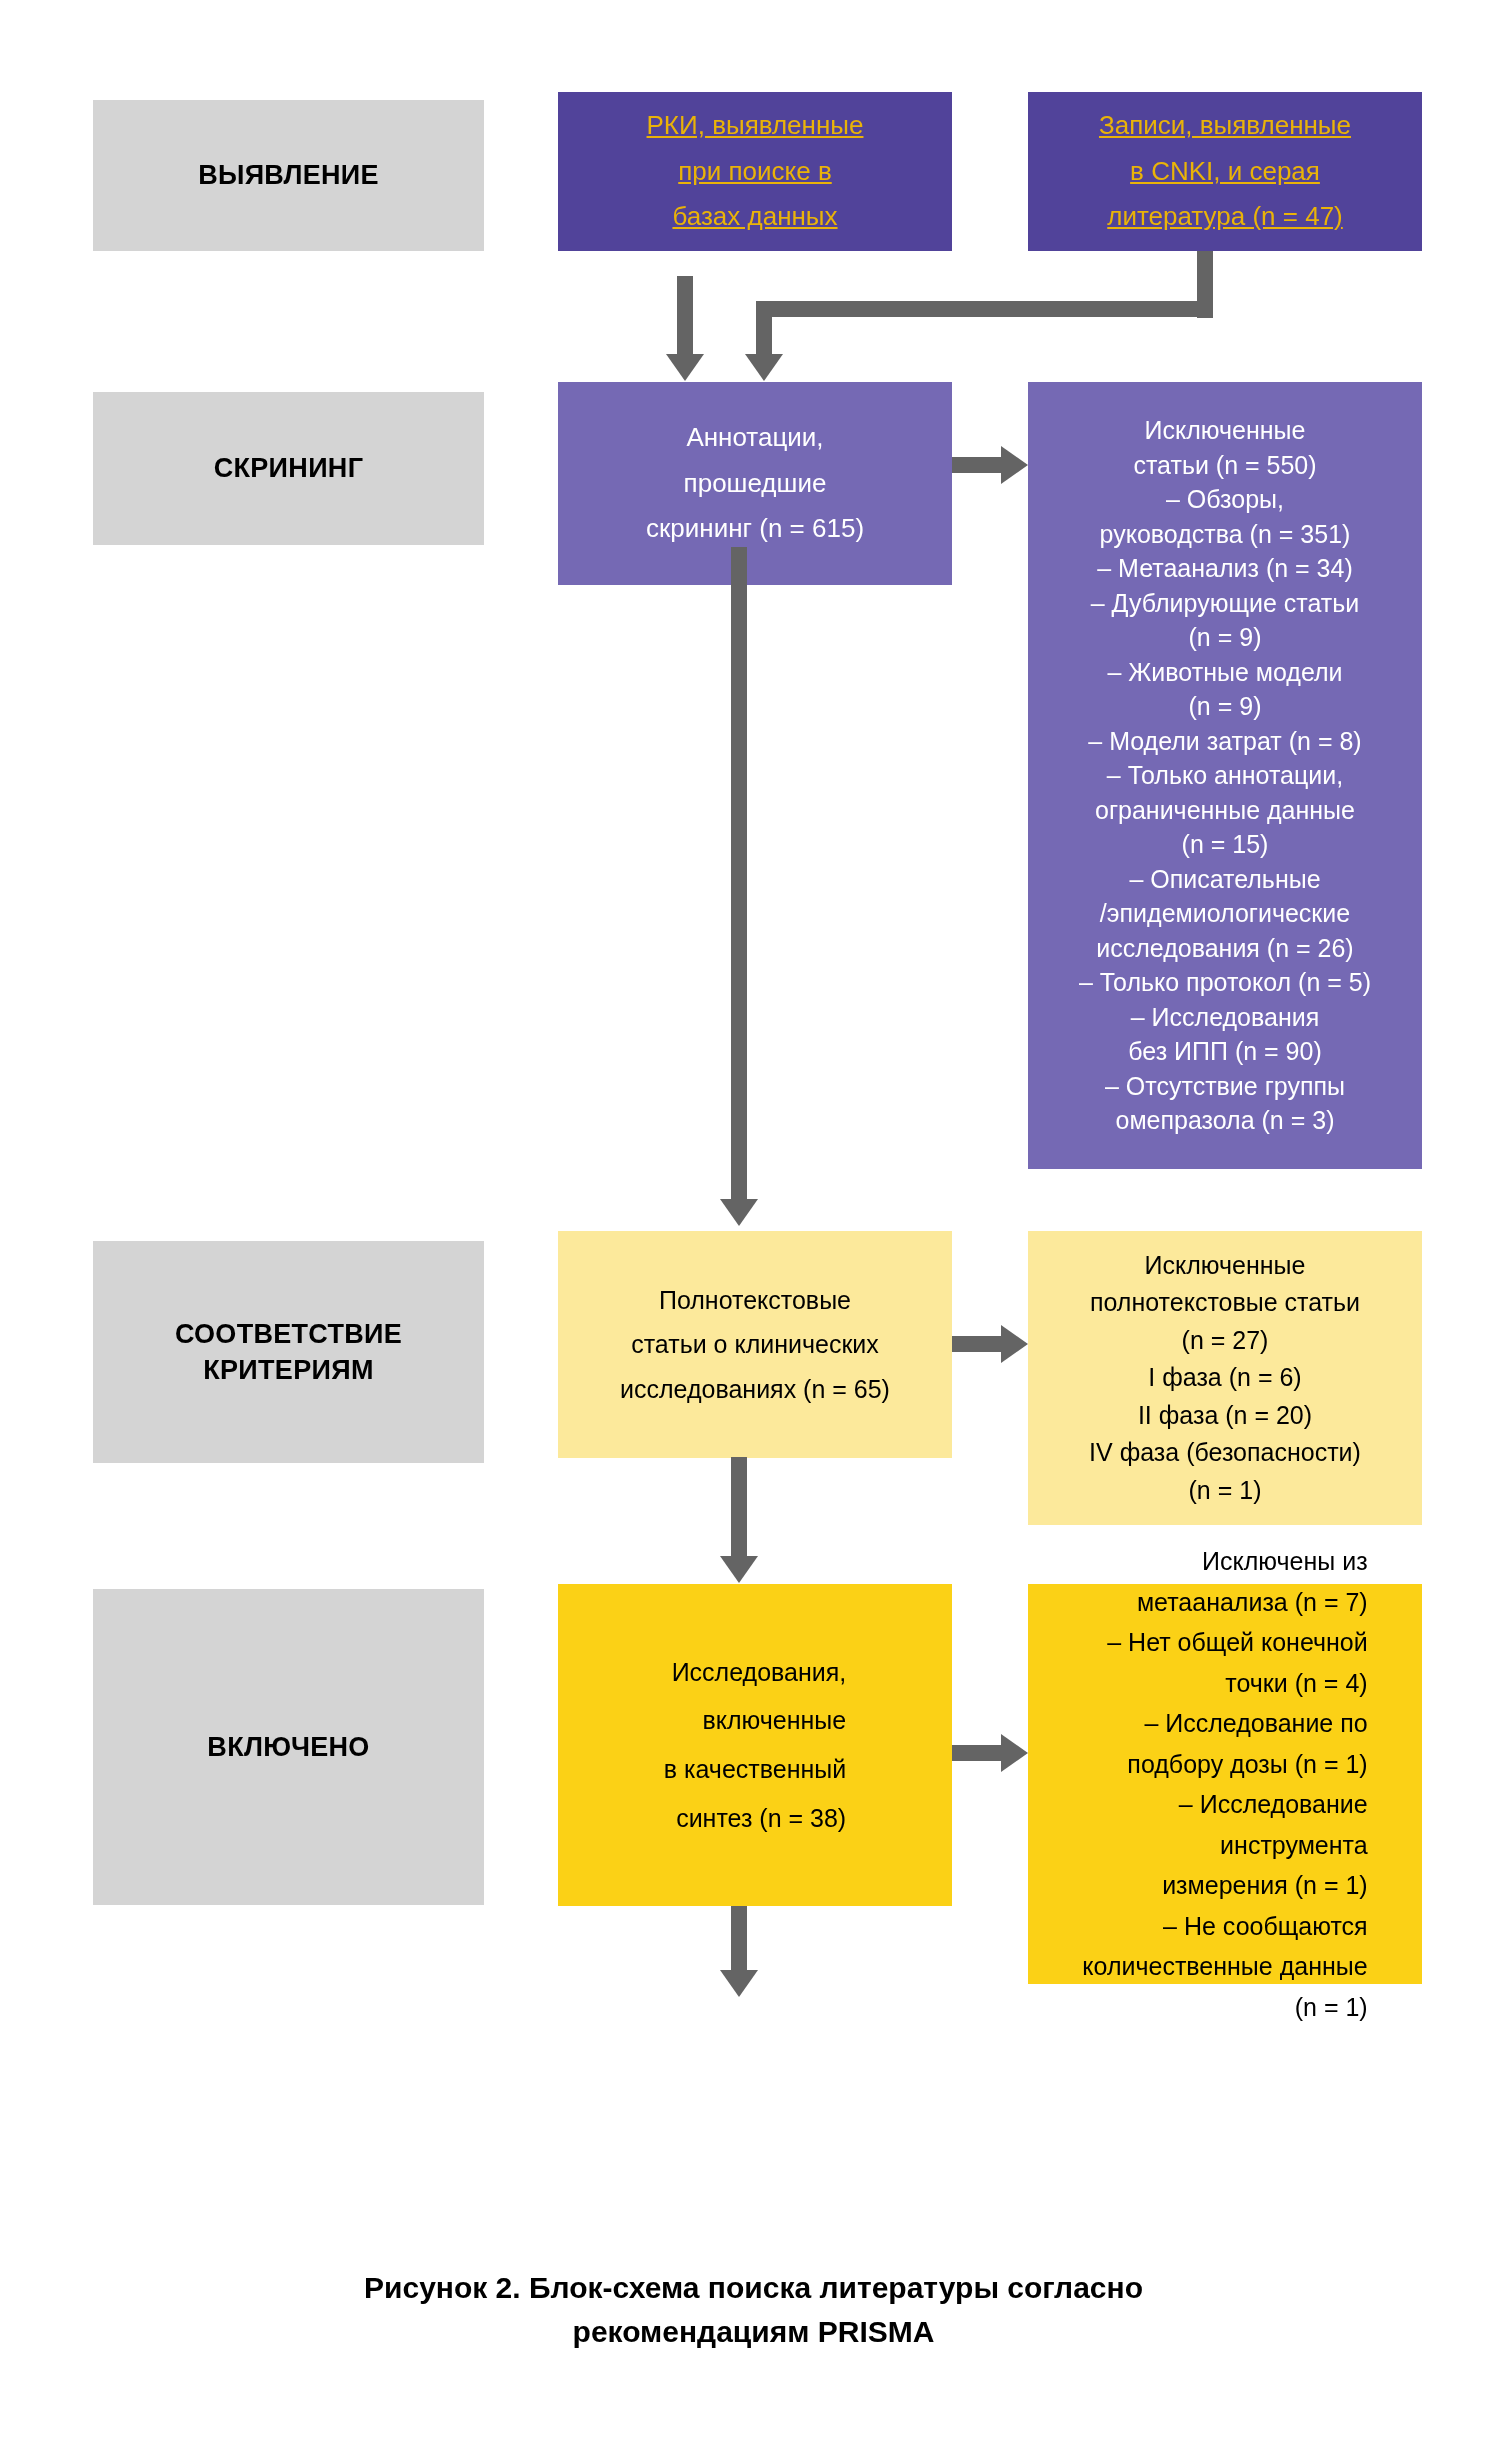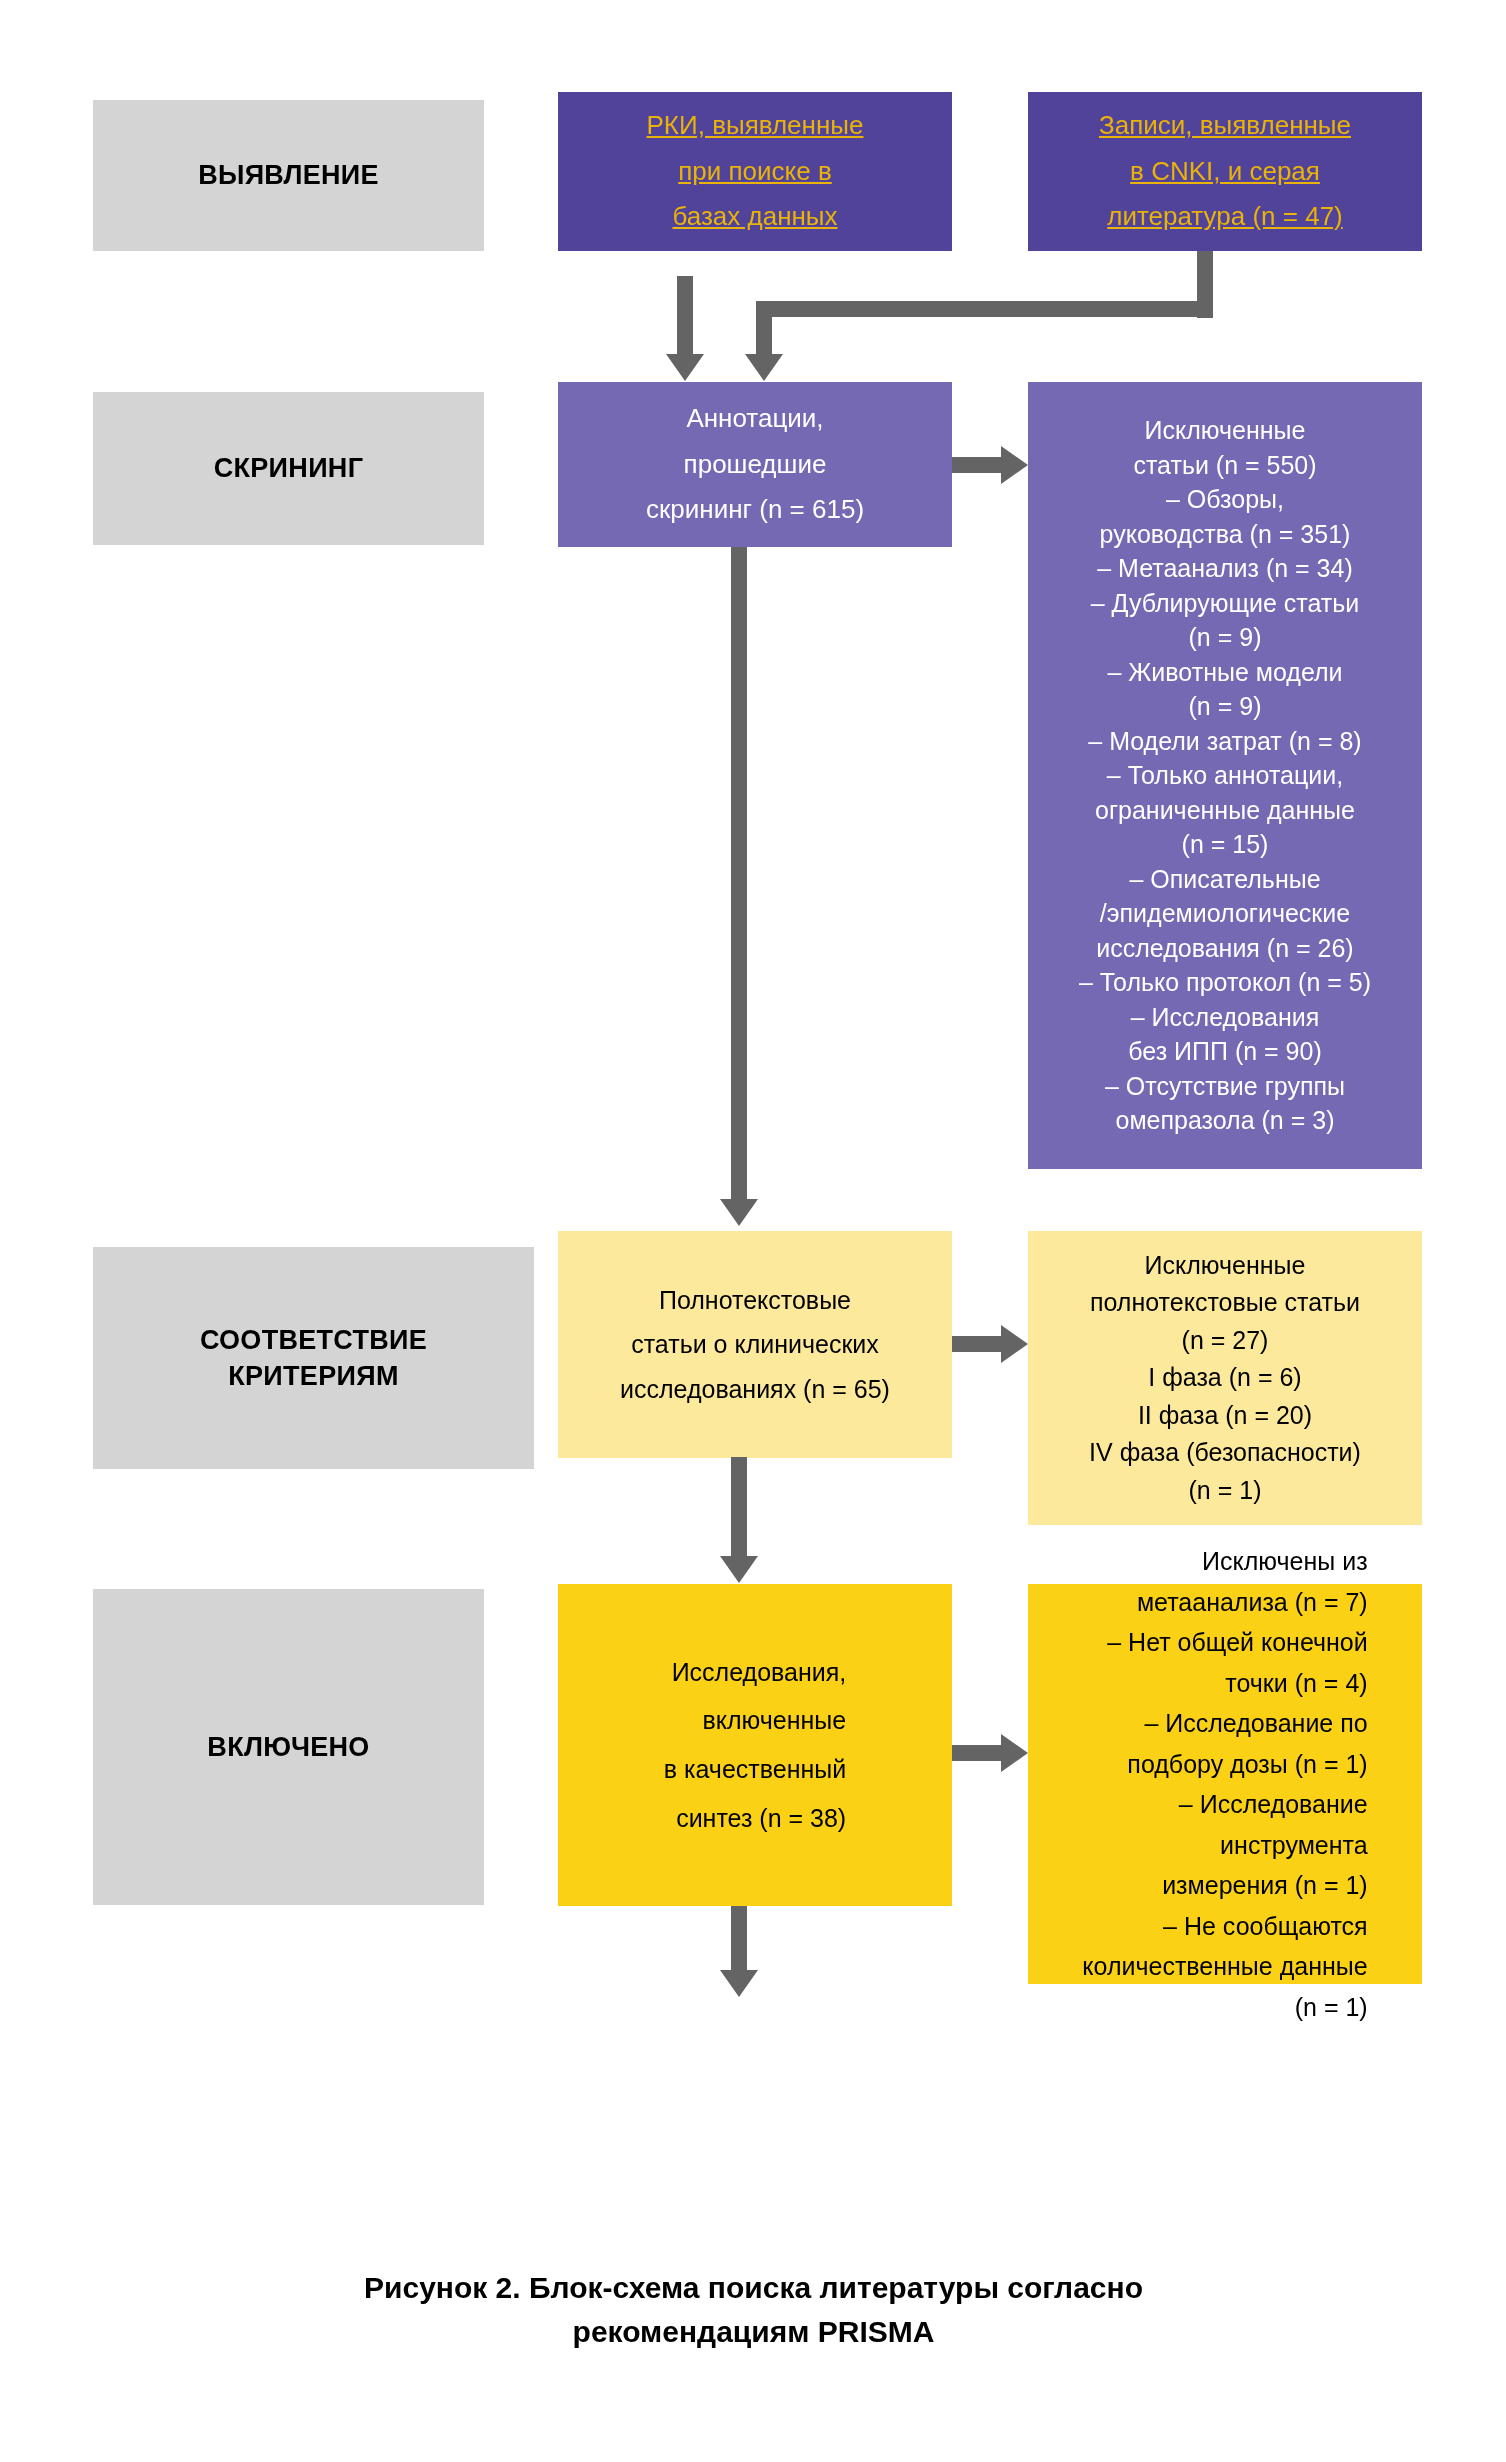--- a/index.html
+++ b/index.html
@@ -140,21 +140,21 @@
   <div class="conn" style="left:677px; top:276px; width:16.3px; height:86px;"></div>
   <div class="arrow-down" style="left:666px; top:354px;"></div>
 
   <div class="conn" style="left:1197px; top:251px; width:16.3px; height:67px;"></div>
   <div class="conn" style="left:756px; top:301px; width:457px; height:16.3px;"></div>
   <div class="conn" style="left:756px; top:301px; width:16.3px; height:61px;"></div>
   <div class="arrow-down" style="left:745px; top:354px;"></div>
 
   <div class="box stage-label" style="left:93px; top:392px; width:391px; height:153px;">СКРИНИНГ</div>
 
-  <div class="box box-lightpurple spaced" style="left:558px; top:382px; width:394px; height:165px;">Аннотации,
+  <div class="box box-lightpurple spaced" style="left:558px; top:382px; width:394px; height:203px;">Аннотации,
 прошедшие
 скрининг (n = 615)</div>
 
   <div class="box box-lightpurple dense" style="left:1028px; top:382px; width:394px; height:787px;">Исключенные
 статьи (n = 550)
 – Обзоры,
 руководства (n = 351)
 – Метаанализ (n = 34)
 – Дублирующие статьи
 (n = 9)
@@ -172,21 +172,21 @@
 без ИПП (n = 90)
 – Отсутствие группы
 омепразола (n = 3)</div>
 
   <div class="conn" style="left:952px; top:457px; width:53px; height:16.3px;"></div>
   <div class="arrow-right" style="left:1001px; top:446px;"></div>
 
   <div class="conn" style="left:731px; top:547px; width:16.3px; height:660px;"></div>
   <div class="arrow-down" style="left:720px; top:1199px;"></div>
 
-  <div class="box stage-label" style="left:93px; top:1241px; width:441px; height:222px;margin-top:6px;">СООТВЕТСТВИЕ
+  <div class="box stage-label" style="left:93px; top:1241px; width:391px; height:222px;">СООТВЕТСТВИЕ
 КРИТЕРИЯМ</div>
 
   <div class="box box-lightyellow spaced" style="left:558px; top:1231px; width:394px; height:227px;">Полнотекстовые
 статьи о клинических
 исследованиях (n = 65)</div>
 
   <div class="box box-lightyellow" style="left:1028px; top:1231px; width:394px; height:294px;">Исключенные
 полнотекстовые статьи
 (n = 27)
 I фаза (n = 6)

